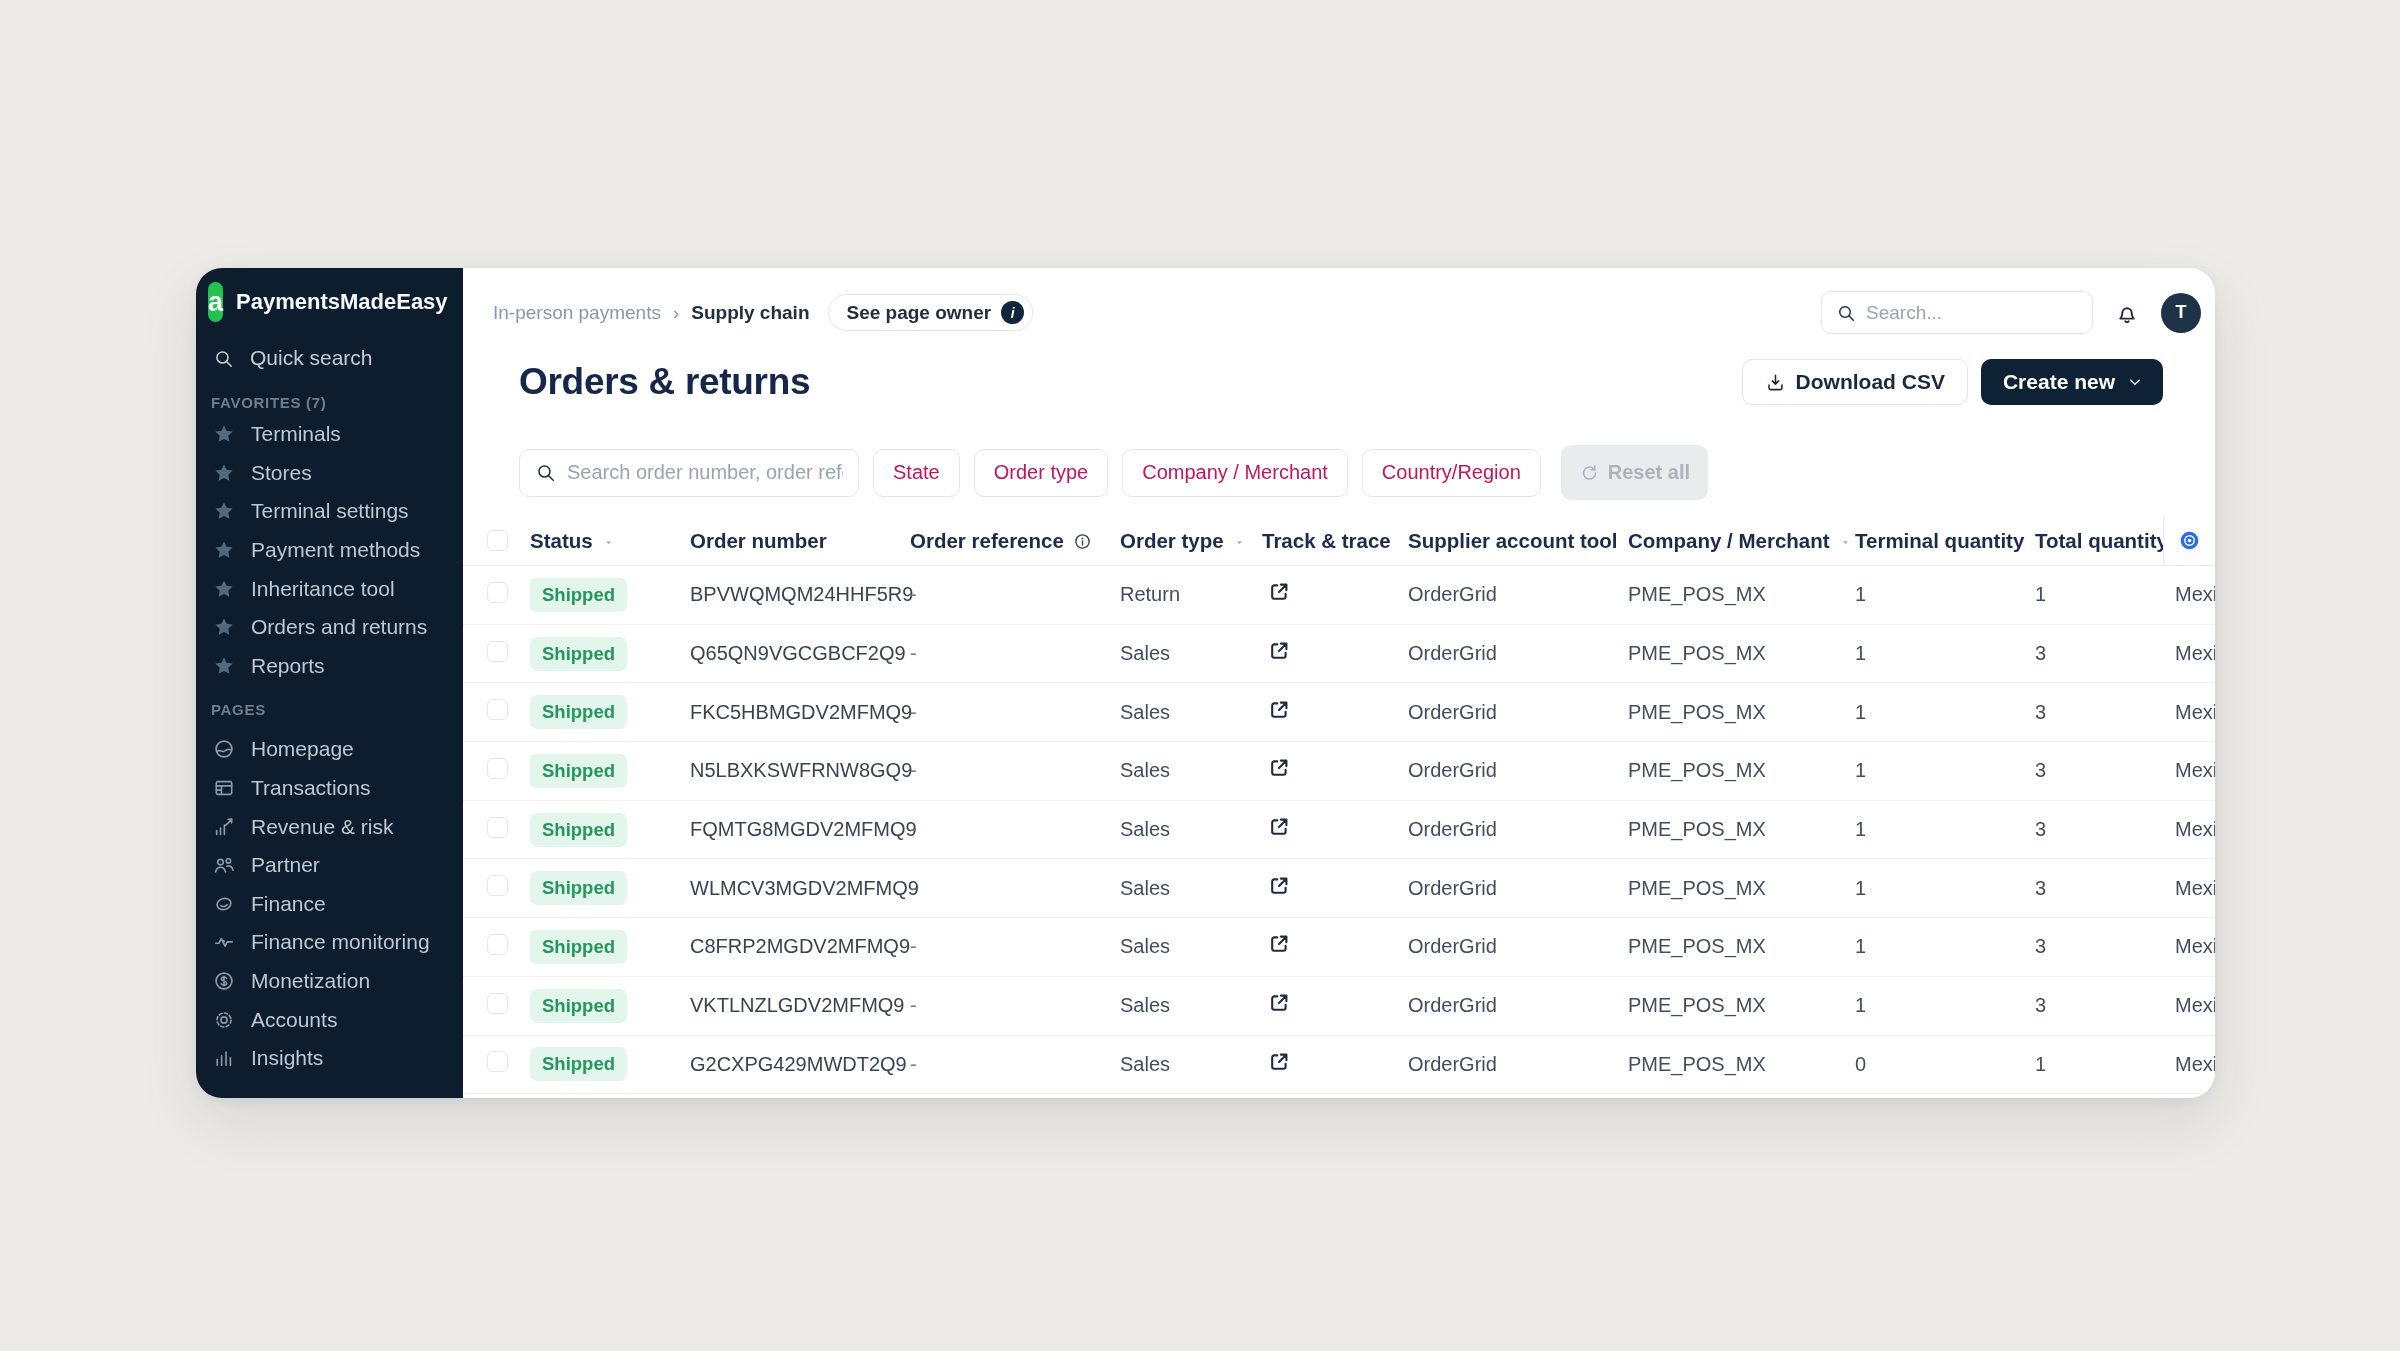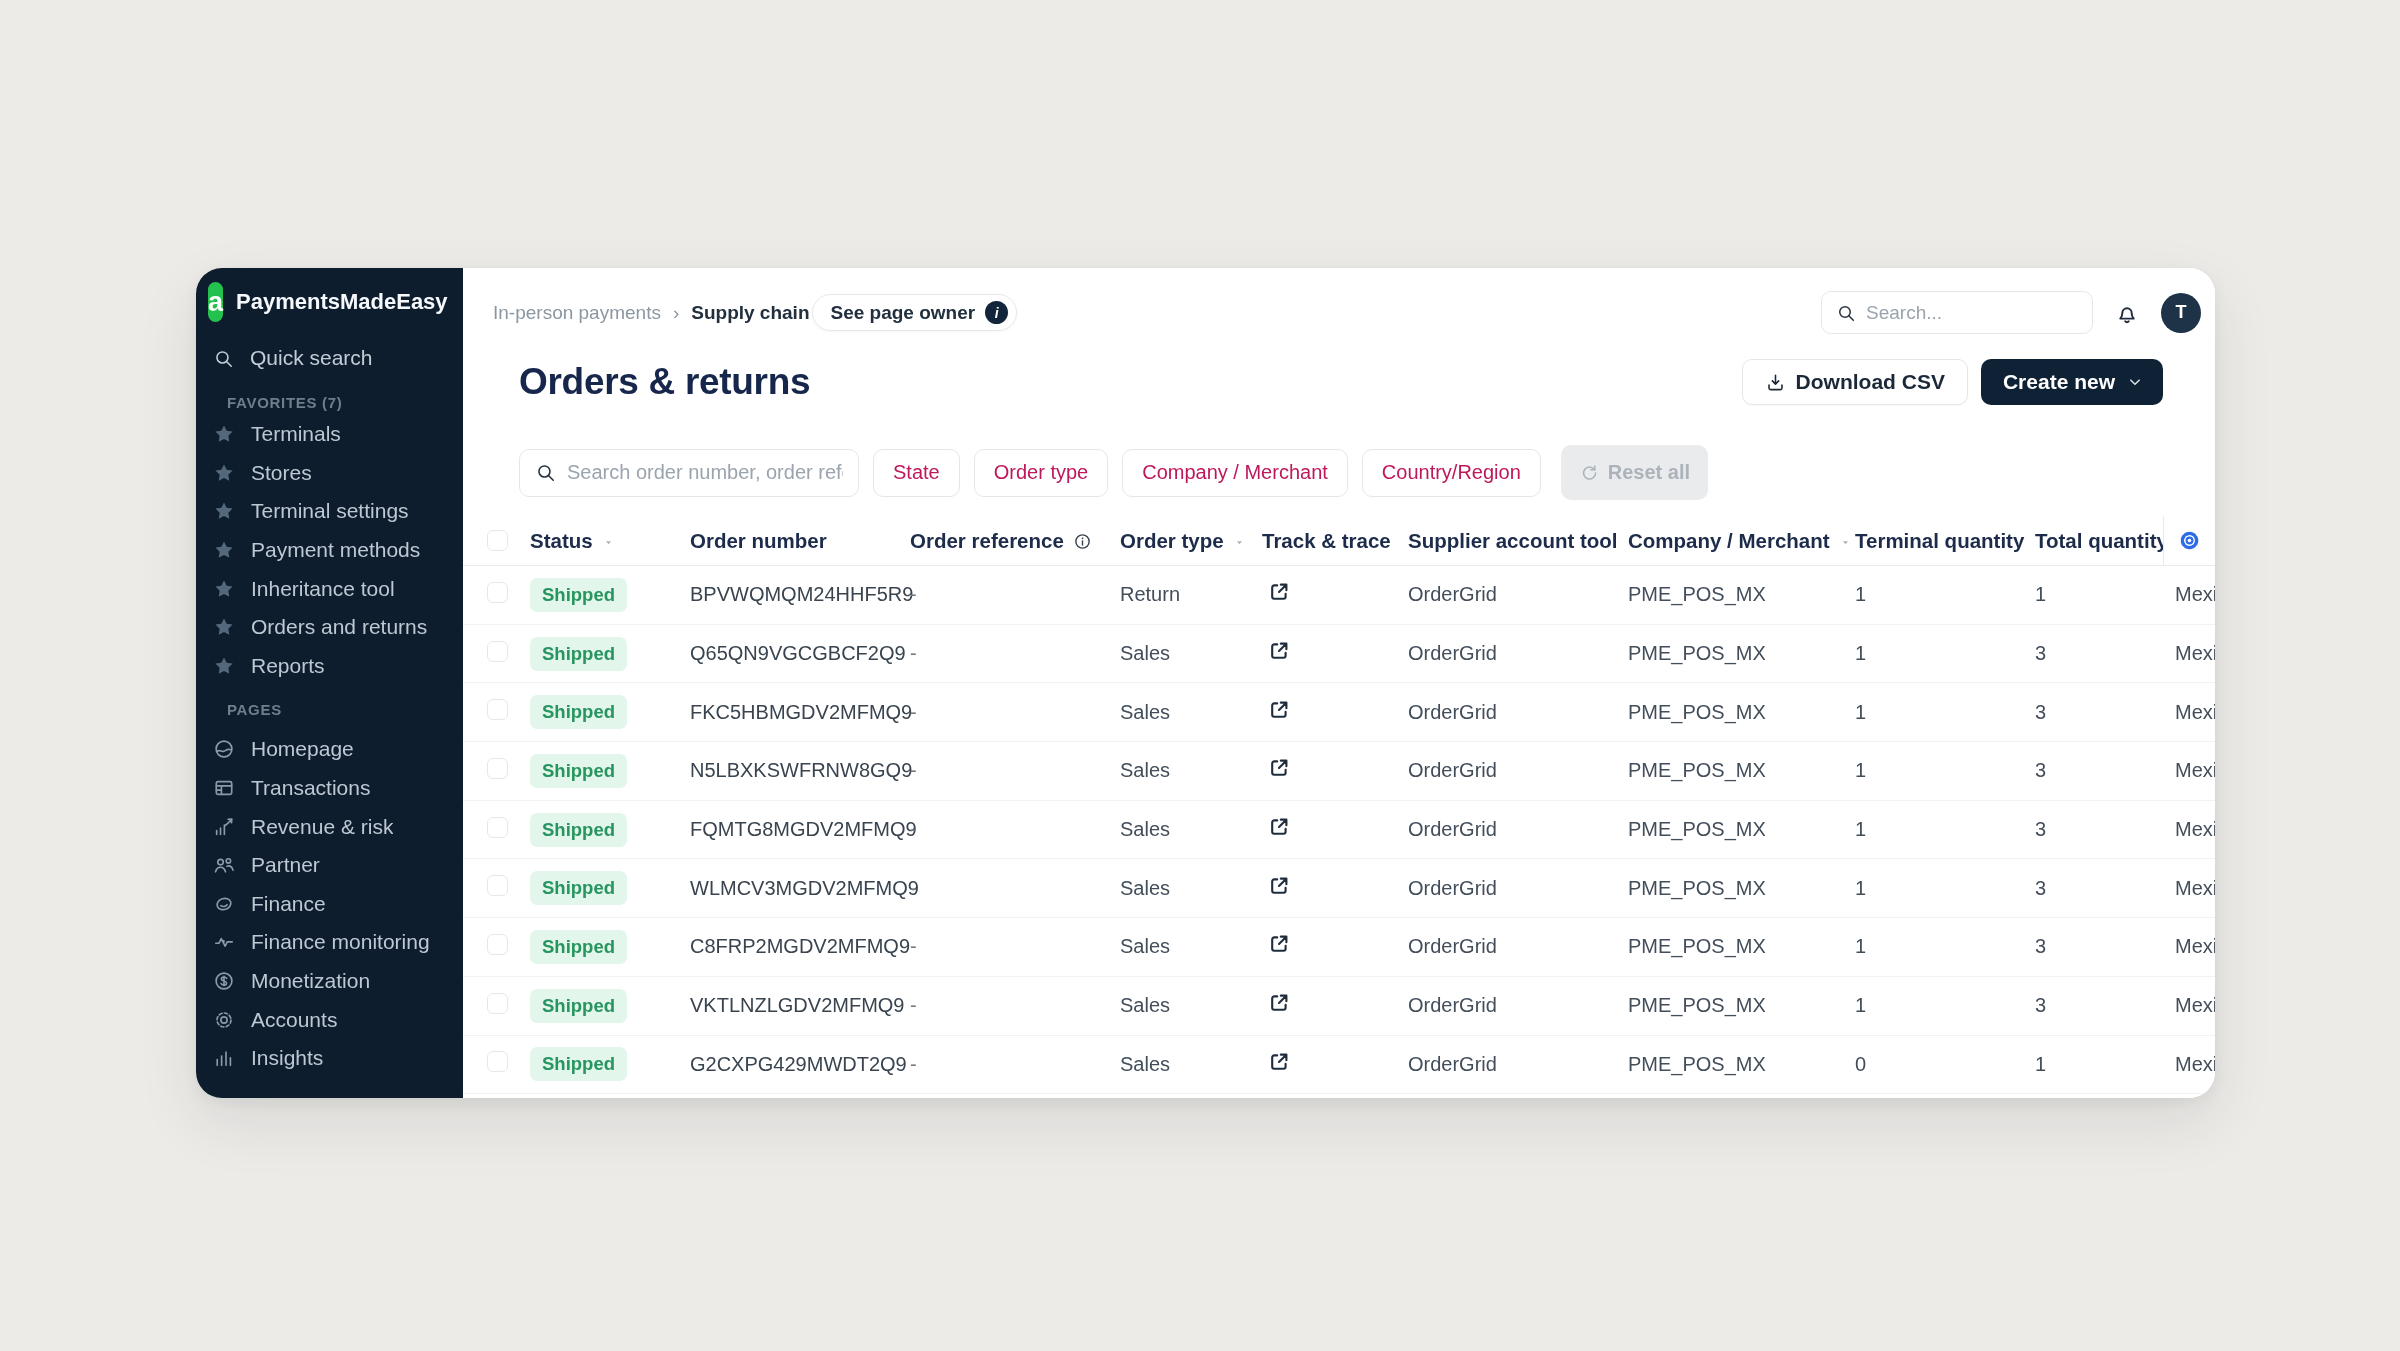--- a/index.html
+++ b/index.html
@@ -23,42 +23,42 @@
     display:flex; flex-direction:column; padding-top:8px; overflow:hidden;
   }
   .sb-header { display:flex; align-items:center; gap:13px; height:52px; padding:0 13px 0 12px; }
   .app-logo {
     width:40px; height:40px; border-radius:11px; background:#24C14E; color:#fff;
     font-weight:800; font-size:27px; display:flex; align-items:center; justify-content:center; line-height:1;
   }
   .app-name { flex:1; color:#F6F9FB; font-size:22px; font-weight:700; white-space:nowrap; }
   .switcher { color:#A9B6C2; display:flex; }
   .sb-quick { display:flex; align-items:center; gap:16px; height:40px; margin-top:10px; padding:0 12px 0 17px; font-size:21px; color:#C3CDD6; cursor:pointer; }
-  .sb-label { margin:16px 0 4px; padding:0 31px; font-size:15px; font-weight:700; letter-spacing:.7px; color:#6F7E8C; white-space:nowrap; }
+  .sb-label { margin:16px 0 4px; padding:0 15px; font-size:15px; font-weight:700; letter-spacing:.7px; color:#6F7E8C; white-space:nowrap; }
   .sb-label-1 { margin-bottom:12px; }
   .sb-item { display:flex; align-items:center; gap:16px; height:38.6px; padding:0 12px 0 17px; font-size:21px; color:#BDC8D2; cursor:pointer; white-space:nowrap; }
   .sb-item .icn { color:#8B9AA8; }
   .sb-item .icn.star-ic { color:#54687C; }
   .sb-text { overflow:hidden; text-overflow:ellipsis; }
 
   
   .icn { display:inline-flex; flex:0 0 auto; }
   .icn svg { width:22px; height:22px; display:block; fill:none; stroke:currentColor; stroke-width:1.8; stroke-linecap:round; stroke-linejoin:round; }
   .i13 svg { width:13px; height:13px; }
   .i19 svg { width:19px; height:19px; }
   .i20 svg { width:20px; height:20px; }
   .i21 svg { width:21px; height:21px; }
   .i23 svg { width:23px; height:23px; }
   .i24 svg { width:24px; height:24px; }
   .i26 svg { width:26px; height:26px; }
 
   
   .main { flex:1; min-width:0; background:#fff; display:flex; flex-direction:column; position:relative; }
 
-  .topbar { display:flex; align-items:center; gap:2px; padding:32px 14px 0 30px; height:57px; }
+  .topbar { display:flex; align-items:center; gap:18px; padding:32px 14px 0 30px; height:57px; }
   .breadcrumb { display:flex; align-items:center; gap:12px; font-size:19px; color:#8C97A3; white-space:nowrap; }
   .crumb-current { color:#222F3D; font-weight:700; }
   .owner-pill {
     display:flex; align-items:center; gap:10px; height:37px; padding:0 8px 0 18px;
     border:1px solid #E6E9EC; border-radius:19px; background:#fff; cursor:pointer;
     font-family:inherit; font-size:19px; font-weight:700; color:#222F3E;
     box-shadow:0 1px 3px rgba(0,0,0,.04); white-space:nowrap;
   }
   .info-dot {
     width:23px; height:23px; border-radius:50%; background:#13253A; color:#fff;

